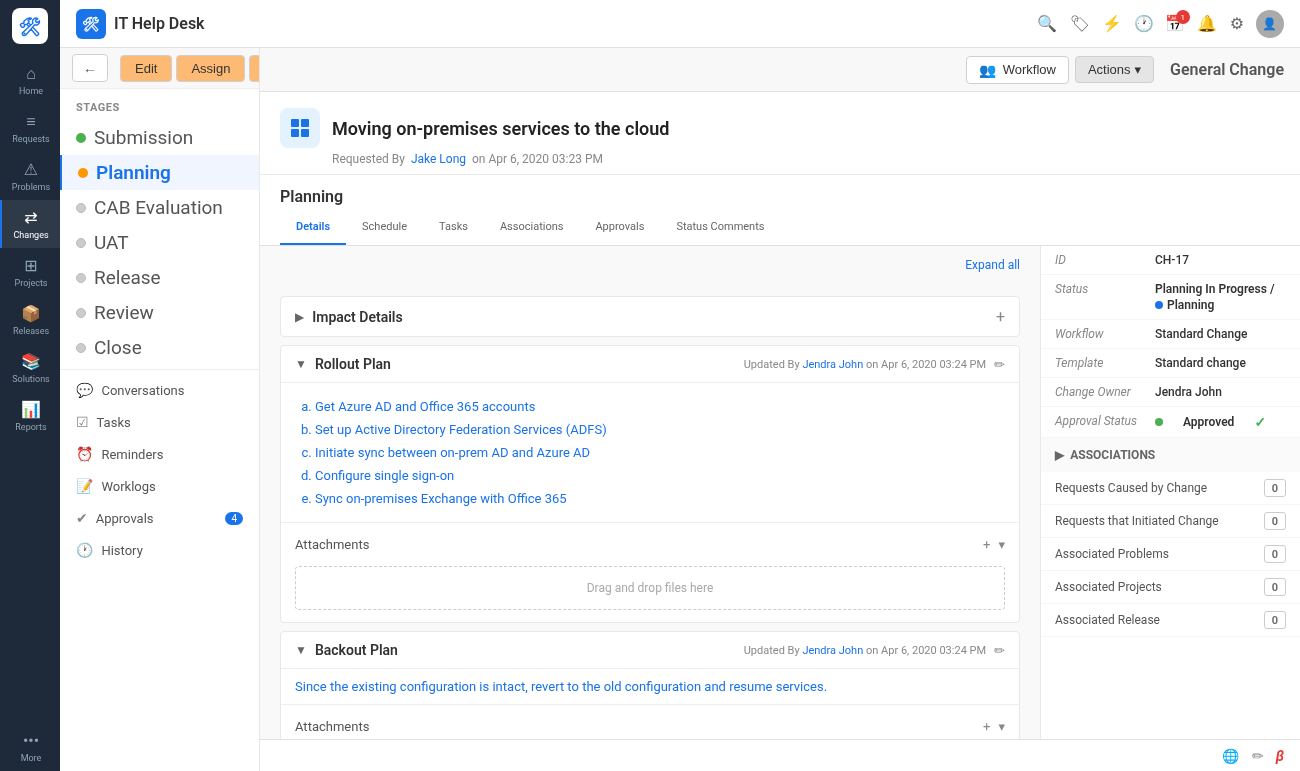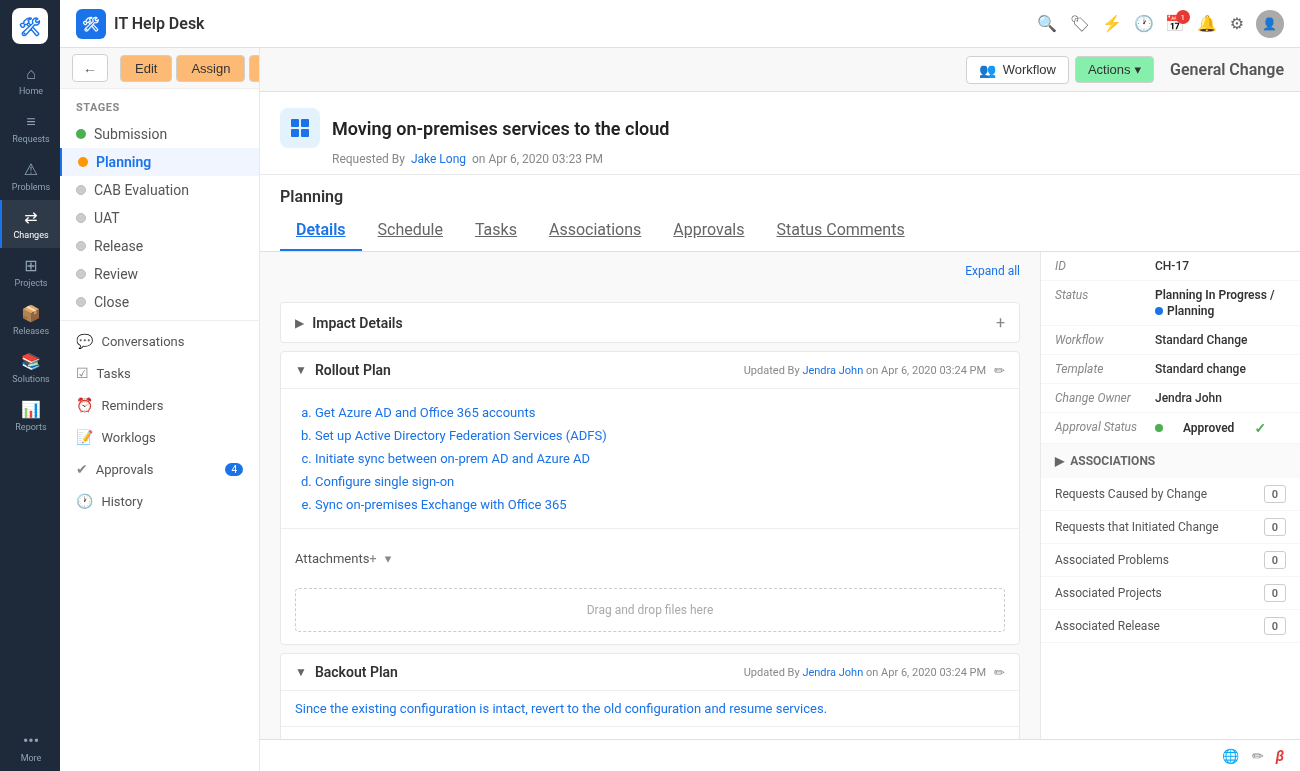--- a/index.html
+++ b/index.html
@@ -158,21 +158,21 @@
       cursor: pointer;
       font-size: 13px;
       color: #333;
       display: flex;
       align-items: center;
       gap: 6px;
     }
     .actions-btn {
       padding: 5px 12px;
       border: 1px solid #d0d0d0;
-      background: #86efac;
+      background: #e5e5e5;
       border-radius: 4px;
       cursor: pointer;
       font-size: 13px;
       color: #333;
       display: flex;
       align-items: center;
       gap: 4px;
     }
     .page-title-right {
       font-size: 16px;
@@ -194,21 +194,21 @@
       font-weight: 700;
       color: #888;
       padding: 12px 16px 6px;
       text-transform: uppercase;
       letter-spacing: 0.5px;
     }
     .stage-item {
       display: flex;
       align-items: center;
       padding: 6px 16px;
-      font-size: 14px;
+      font-size: 19px;
       color: #555;
       cursor: pointer;
       gap: 8px;
     }
     .stage-item.active { color: #1a73e8; font-weight: 600; border-left: 2px solid #1a73e8; background: #f0f5ff; }
     .stage-dot {
       width: 10px;
       height: 10px;
       border-radius: 50%;
       flex-shrink: 0;
@@ -281,25 +281,24 @@
     
     .tabs-bar {
       display: flex;
       padding: 0 20px;
       background: #fff;
       border-bottom: 1px solid #e0e0e0;
       gap: 0;
     }
     .tab {
       padding: 10px 16px;
-      font-size: 16px;
+      font-size: 11px;
       color: #666;
       cursor: pointer;
       border-bottom: 2px solid transparent;
-      text-decoration: underline;
     }
     .tab.active { color: #1a73e8; border-bottom: 2px solid #1a73e8; font-weight: 600; }
 
     
     .content-panels {
       display: flex;
       flex: 1;
       overflow: hidden;
     }
 
@@ -340,21 +339,22 @@
     .section-add { color: #888; cursor: pointer; font-size: 16px; }
 
     .section-body { padding: 12px 14px; }
     .rollout-items { list-style: lower-alpha; padding-left: 20px; }
     .rollout-items li { padding: 4px 0; color: #1a73e8; font-size: 13px; }
     .rollout-items li a { color: #1a73e8; text-decoration: none; }
 
     .attachments-header {
       display: flex;
       align-items: center;
-      padding: 22px 14px;
+      justify-content: space-between;
+      padding: 14px 14px;
       border-top: 1px solid #eee;
       font-size: 13px;
       color: #555;
     }
     .attach-actions { display: flex; gap: 8px; color: #888; cursor: pointer; }
     .drag-drop-zone {
       border: 1px dashed #ccc;
       border-radius: 4px;
       padding: 14px;
       text-align: center;

